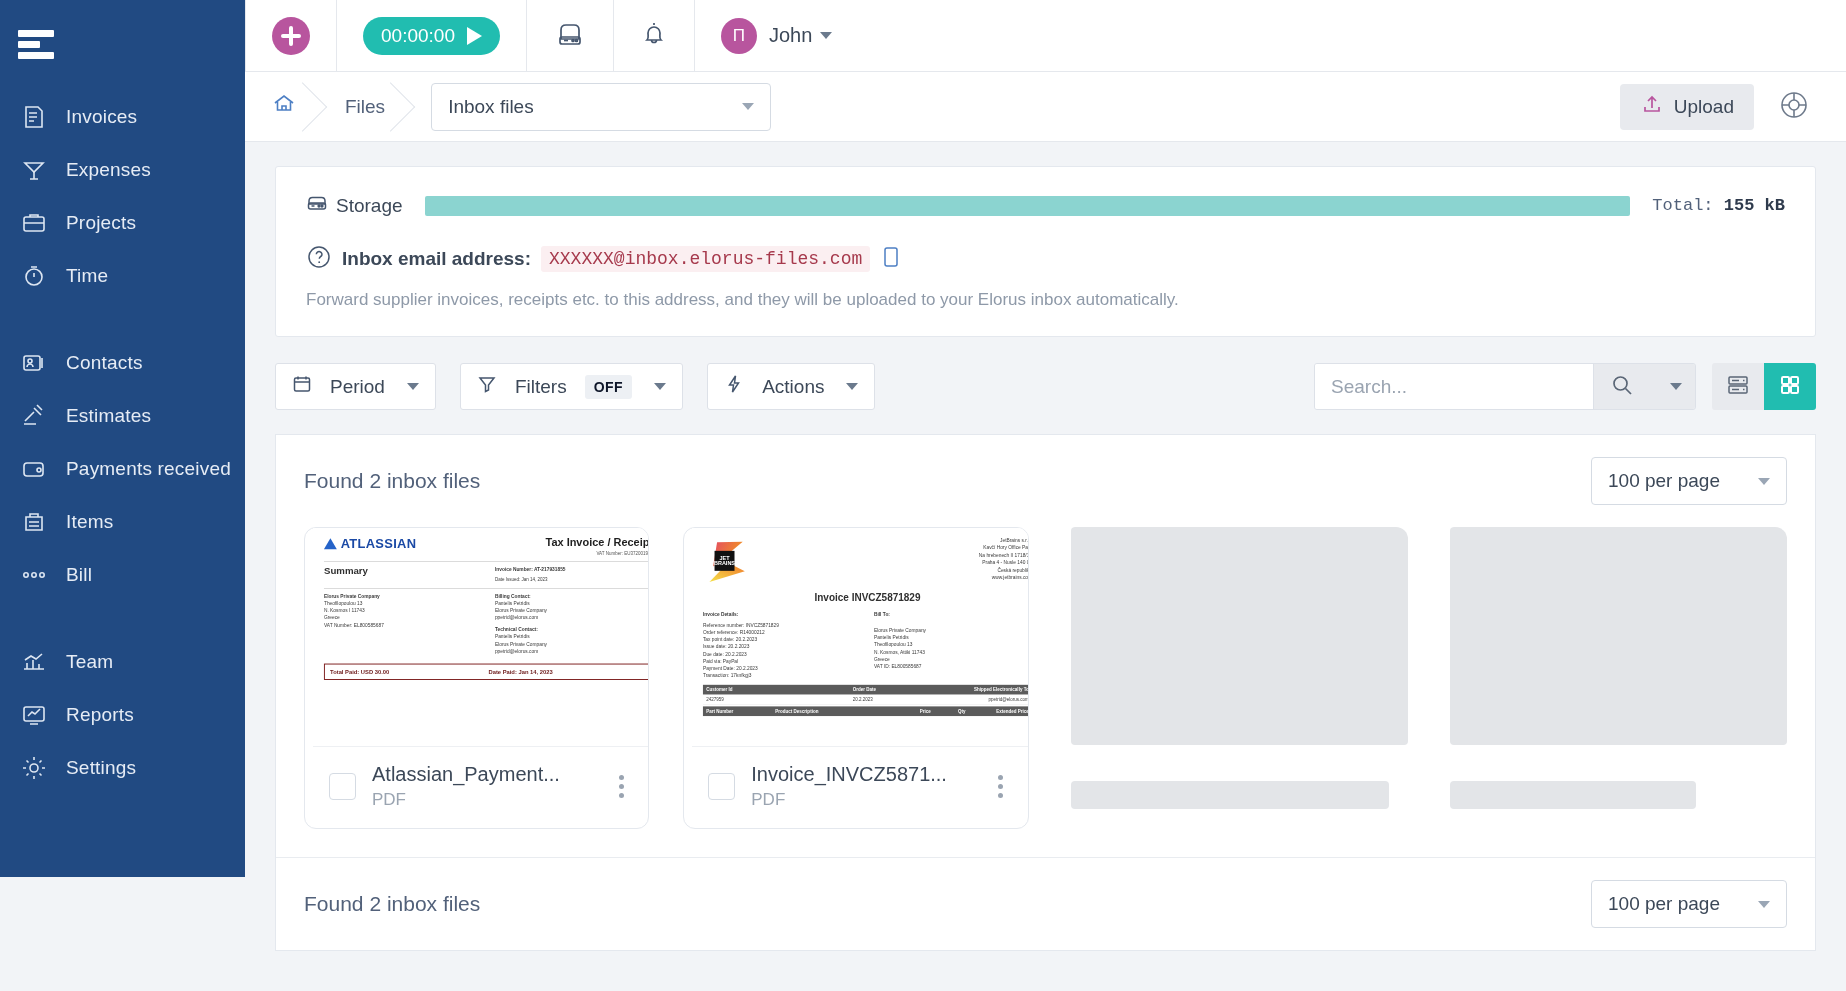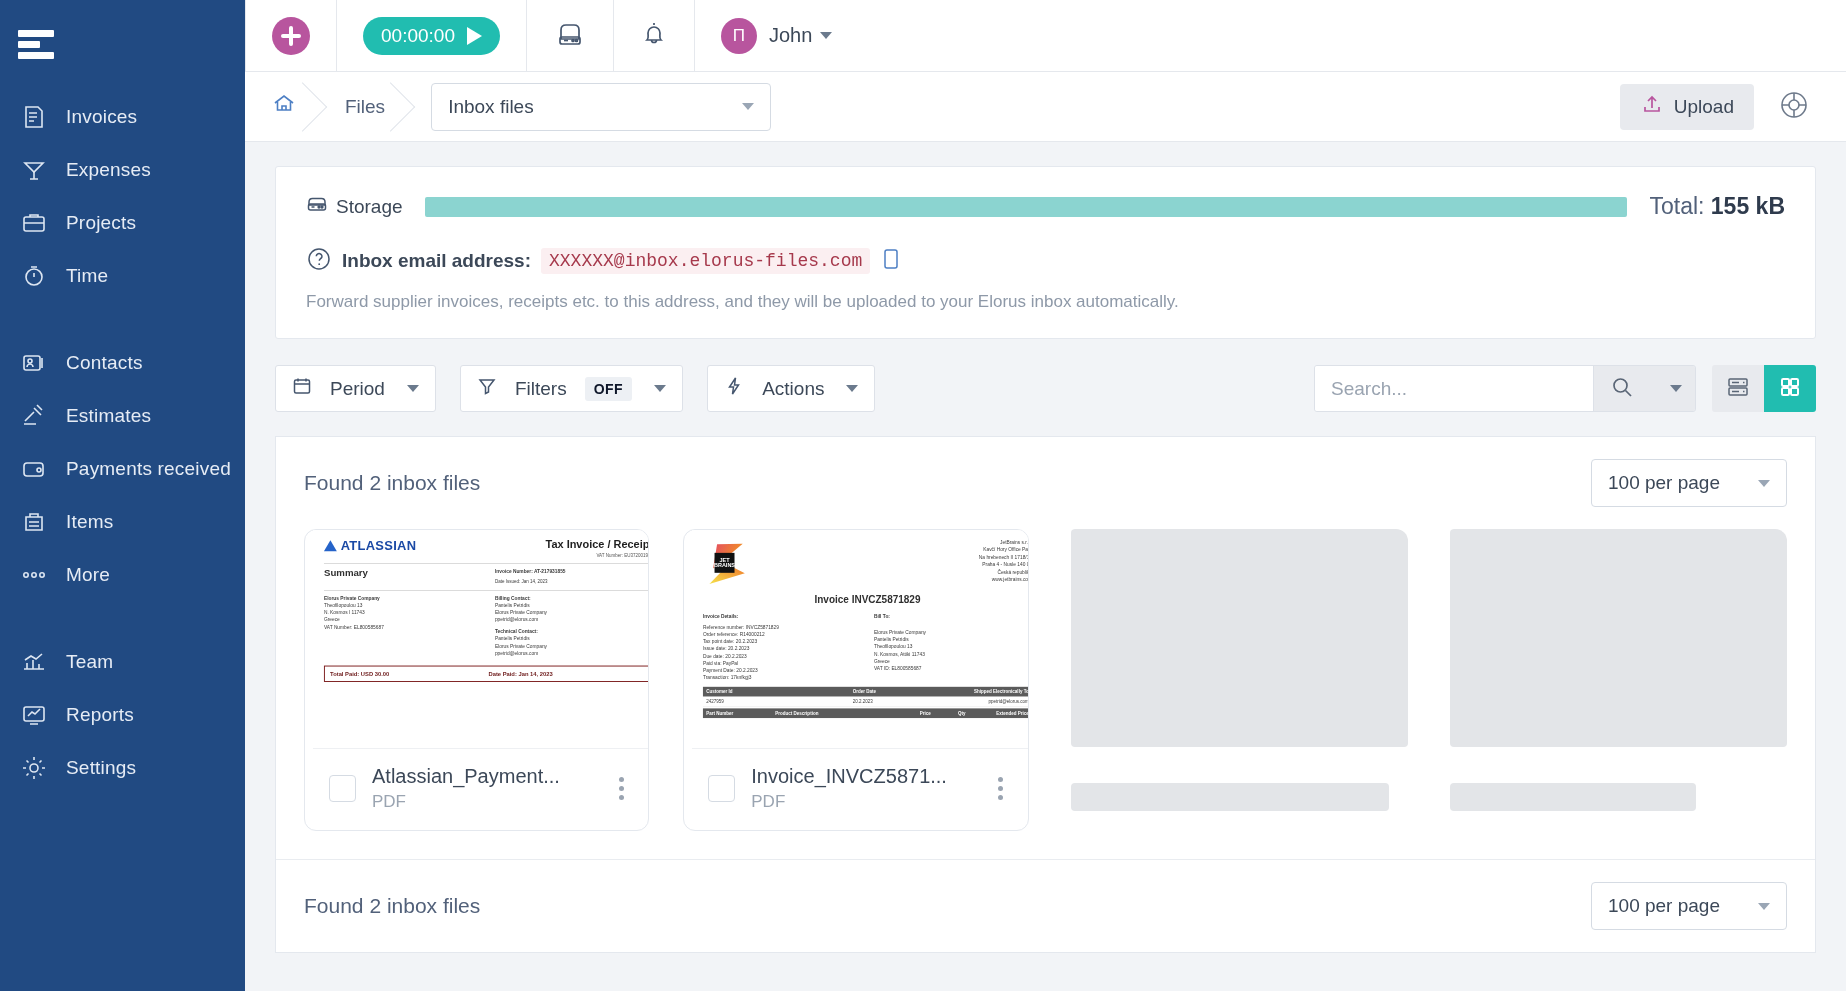--- a/index.html
+++ b/index.html
@@ -10,21 +10,21 @@
     background: #f2f4f7;
   }
   .app { display: flex; width: 1846px; height: 991px; }
 
   
   .sidebar {
     width: 245px; flex: 0 0 245px;
     background: #214a82;
     color: #ffffff;
     padding-top: 10px;
-    height: 991px;
+    height: 877px;
   }
   .hamburger {
     width: 245px; height: 68px;
     display: flex; align-items: center; padding-left: 18px;
     cursor: pointer;
   }
   .ham-lines { width: 36px; }
   .ham-lines i { display: block; height: 7px; background: #fff; margin-bottom: 4px; border-radius: 1px; }
   .ham-lines i:nth-child(1) { width: 36px; }
   .ham-lines i:nth-child(2) { width: 22px; }
@@ -86,21 +86,21 @@
   .gridicon { margin-left: 22px; cursor: pointer; }
 
   
   .content { flex: 1; overflow: hidden; padding: 24px 30px 0 30px; }
   .panel { background: #fff; border: 1px solid #e4e8ee; border-radius: 3px; }
 
   .storage-panel { padding: 26px 30px 26px 30px; }
   .storage-row { display: flex; align-items: center; gap: 22px; }
   .storage-label { display: flex; align-items: center; gap: 8px; font-size: 19px; color: #3c4858; white-space: nowrap; }
   .storage-bar { flex: 1; height: 20px; background: #8bd4d0; border-radius: 2px; }
-  .storage-total { font-size: 23px; color: #52617a; white-space: nowrap; }
+  .storage-total { font-size: 17px; color: #52617a; white-space: nowrap; font-family: Liberation Mono, monospace; }
   .storage-total b { color: #2f3b4d; }
   .email-row { display: flex; align-items: center; gap: 10px; margin-top: 26px; }
   .email-label { font-size: 19px; font-weight: bold; color: #3c4858; }
   .email-code { font-family: "Liberation Mono", monospace; font-size: 18px; color: #a6394c; background: #fbeff1; padding: 3px 8px; border-radius: 3px; }
   .copy-ico { cursor: pointer; }
   .hint { font-size: 17px; color: #8e99a8; margin-top: 16px; }
 
   
   .toolbar { display: flex; align-items: center; margin-top: 26px; }
   .btn {
@@ -264,21 +264,21 @@
         <span class="nav-label">Items</span>
       </div>
       <div class="nav-item">
         <span class="nav-ico">
             <svg width="28" height="28" viewBox="0 0 28 28" fill="none" stroke="#dde6f2" stroke-width="1.6">
               <circle cx="6" cy="14" r="2.2"></circle>
               <circle cx="14" cy="14" r="2.2"></circle>
               <circle cx="22" cy="14" r="2.2"></circle>
             </svg>
           </span>
-        <span class="nav-label">More</span>
+        <span class="nav-label">Bill</span>
       </div>
     </nav>
 
     <div class="nav-gap"></div>
 
     <nav class="nav-group">
       <div class="nav-item">
         <span class="nav-ico">
             <svg width="28" height="28" viewBox="0 0 28 28" fill="none" stroke="#dde6f2" stroke-width="1.6">
               <path d="M4 21h20M7 21v-6M13 21v-9M19 21v-5M5 12l6-4 5 3 6-5"></path>

